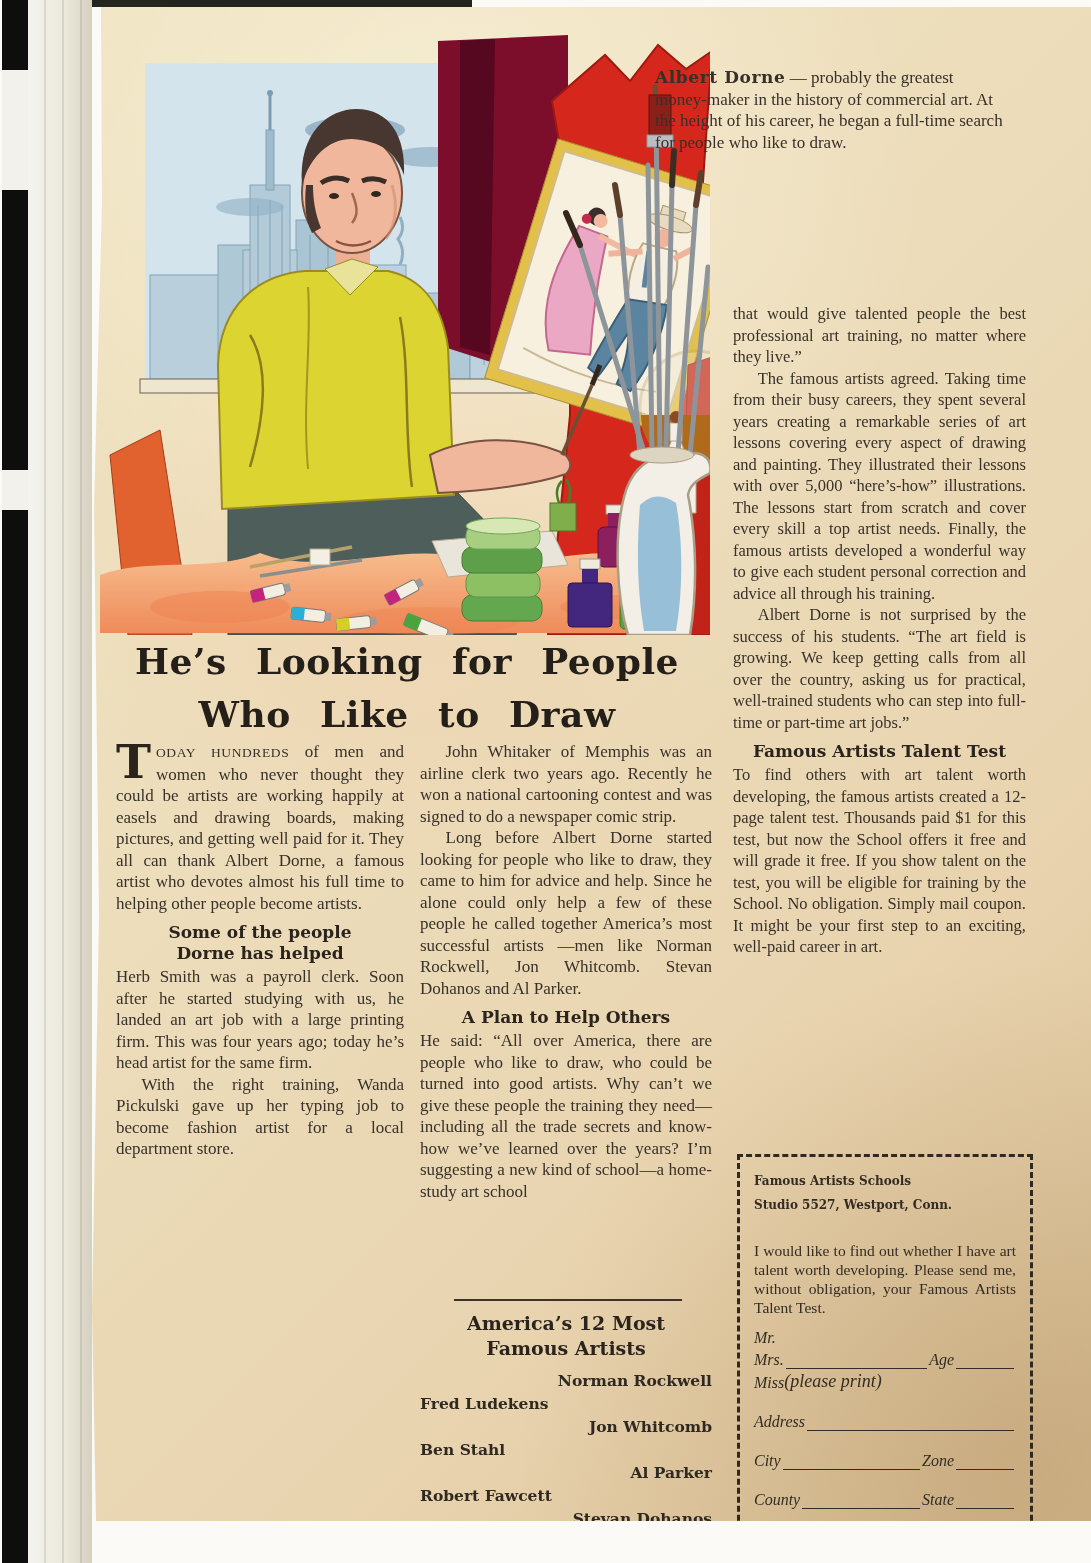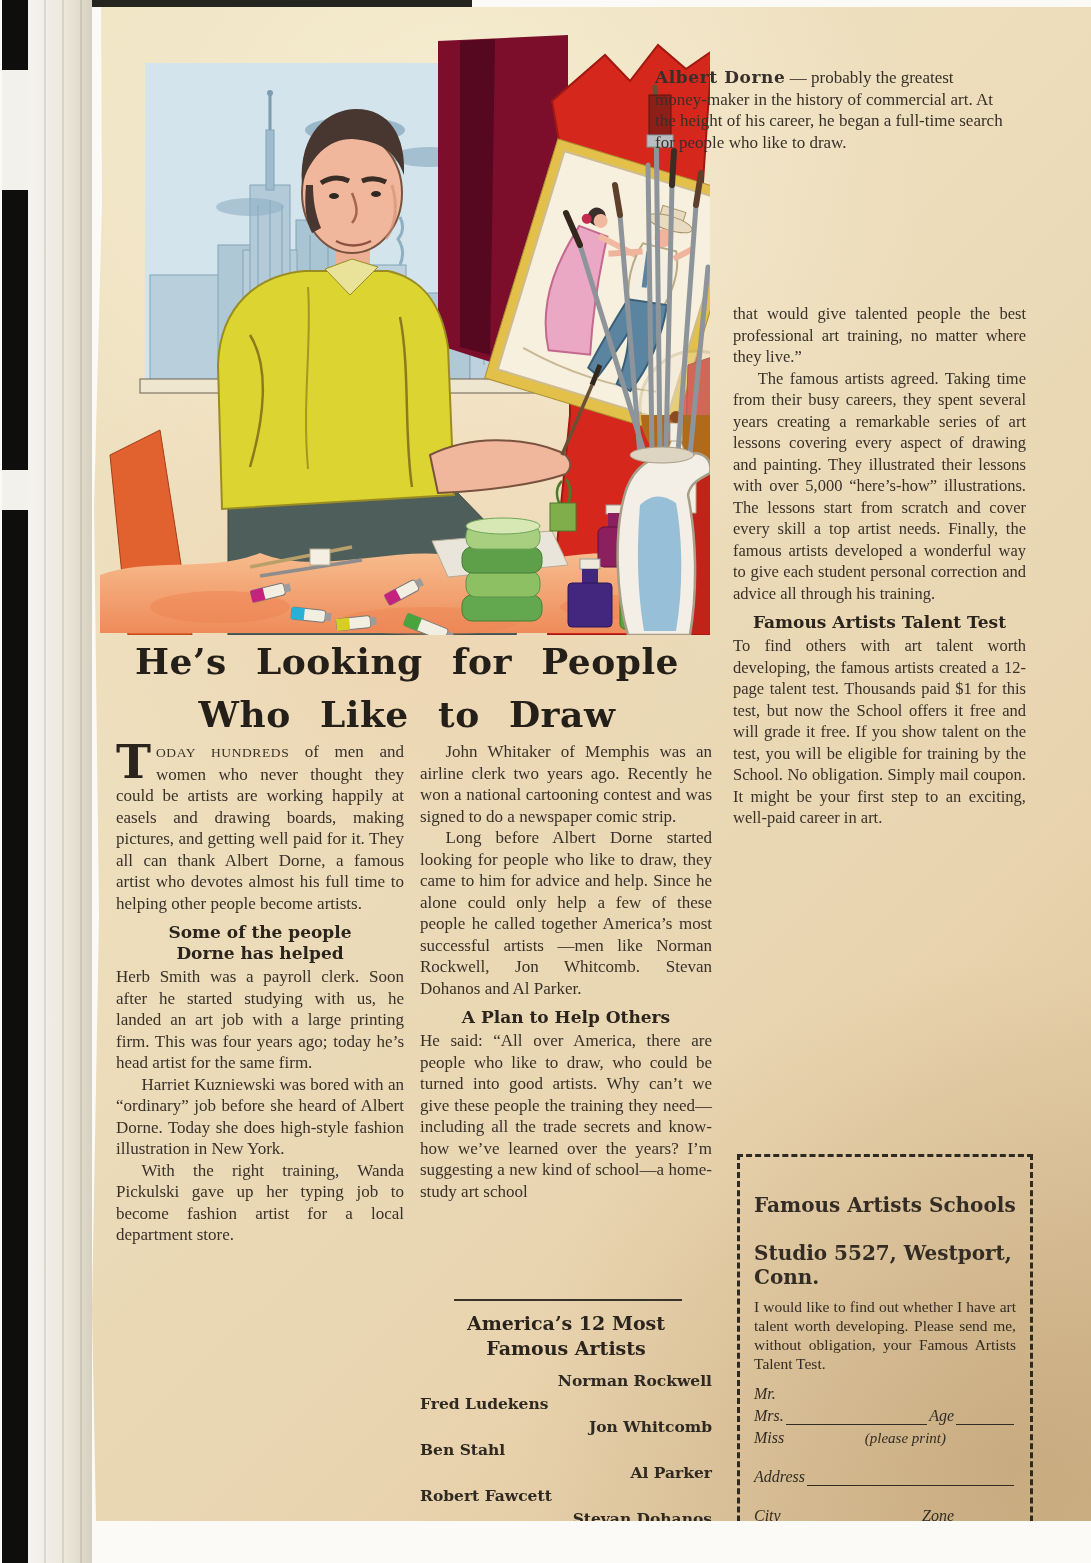--- a/index.html
+++ b/index.html
@@ -62,28 +62,28 @@
   }
   .artists .grid{margin-top:8px;display:grid;grid-template-columns:1fr;column-gap:10px;
     font-family:"DejaVu Serif",serif;font-weight:bold;font-size:15.5px;line-height:23px;color:#2f2922;}
   .artists .grid .l{text-align:right;}
   .artists .grid .r{text-align:left;}
   .coupon{
     position:absolute;left:645px;top:1147px;width:296px;
     border:3px dashed #2e2921;padding:12px 14px 10px 14px;box-sizing:border-box;
     color:#332c24;
   }
-  .coupon .ct{font-family:"DejaVu Serif",serif;font-weight:bold;font-size:20px;line-height:24px;margin-top:24px;}
-  .coupon .cb{font-size:15.5px;line-height:19px;margin-top:8px;text-align:justify;}
+  .coupon .ct{font-family:"DejaVu Serif",serif;font-weight:bold;font-size:12px;line-height:24px;}
+  .coupon .cb{font-size:15.5px;line-height:19px;margin-top:24px;text-align:justify;}
   .cform{margin-top:12px;font-style:italic;font-size:16px;}
   .frow{display:flex;align-items:flex-end;margin-top:4px;}
   .frow .fl{white-space:nowrap;}
   .frow .line{flex:1;border-bottom:1.6px solid #332c24;height:15px;margin:0 2px;}
   .frow .line.short{flex:0 0 58px;}
-  .pp{display:block;text-align:right;font-size:15px;margin-top:-2px;}
+  .pp{display:block;text-align:left;font-size:18px;margin-top:-2px;}
   .frow.gap{margin-top:21px;}
   .accred{
     font-style:normal;font-size:15px;line-height:19px;margin:12px 0 2px 10px;text-align:justify;
   }
 </style>
 </head>
 <body>
 
 <div class="edge-black">
   <div class="notch" style="top:70px;height:120px;"></div>
@@ -286,37 +286,37 @@
     </g>
   </svg>
 
   <div class="caption">
     <b>Albert Dorne</b><span> — probably the greatest money-maker in the history of commercial art. At the height of his career, he began a full-time search for people who like to draw.</span>
   </div>
 
   <div class="col right-col">
     <p>that would give talented people the best professional art training, no matter where they live.”</p>
     <p class="ind">The famous artists agreed. Taking time from their busy careers, they spent several years creating a remarkable series of art lessons covering every aspect of drawing and painting. They illustrated their lessons with over 5,000 “here’s-how” illustrations. The lessons start from scratch and cover every skill a top artist needs. Finally, the famous artists developed a wonderful way to give each student personal correction and advice all through his training.</p>
+    <p class="ind">Albert Dorne is not surprised by the success of his students. “The art field is growing. We keep getting calls from all over the country, asking us for practical, well-trained students who can step into full-time or part-time art jobs.”</p>
     <div class="subhead">Famous Artists Talent Test</div>
     <p>To find others with art talent worth developing, the famous artists created a 12-page talent test. Thousands paid $1 for this test, but now the School offers it free and will grade it free. If you show talent on the test, you will be eligible for training by the School. No obligation. Simply mail coupon. It might be your first step to an exciting, well-paid career in art.</p>
   </div>
 
   <h1 class="headline">
     <span>He’s Looking for People</span>
     <span>Who Like to Draw</span>
   </h1>
 
   <div class="col left-col">
     <p><span class="dropcap">T</span><span class="smallcaps">ODAY HUNDREDS</span><span> of men and women who never thought they could be artists are working happily at easels and drawing boards, making pictures, and getting well paid for it. They all can thank Albert Dorne, a famous artist who devotes almost his full time to helping other people become artists.</span></p>
     <div class="subhead">
       <div>Some of the people</div>
       <div>Dorne has helped</div>
     </div>
     <p>Herb Smith was a payroll clerk. Soon after he started studying with us, he landed an art job with a large printing firm. This was four years ago; today he’s head artist for the same firm.</p>
-    <p class="ind">Harriet Kuzniewski was bored with an “ordinary” job before she heard of Albert Dorne. Today she does high-style fashion illustration in New York.</p>
     <p class="ind">With the right training, Wanda Pickulski gave up her typing job to become fashion artist for a local department store.</p>
   </div>
 
   <div class="col mid-col">
     <p class="ind">John Whitaker of Memphis was an airline clerk two years ago. Recently he won a national cartooning contest and was signed to do a newspaper comic strip.</p>
     <p class="ind">Long before Albert Dorne started looking for people who like to draw, they came to him for advice and help. Since he alone could only help a few of these people he called together America’s most successful artists —men like Norman Rockwell, Jon Whitcomb. Stevan Dohanos and Al Parker.</p>
     <div class="subhead">A Plan to Help Others</div>
     <p>He said: “All over America, there are people who like to draw, who could be turned into good artists. Why can’t we give these people the training they need—including all the trade secrets and know-how we’ve learned over the years? I’m suggesting a new kind of school—a home-study art school</p>
   </div>
 

